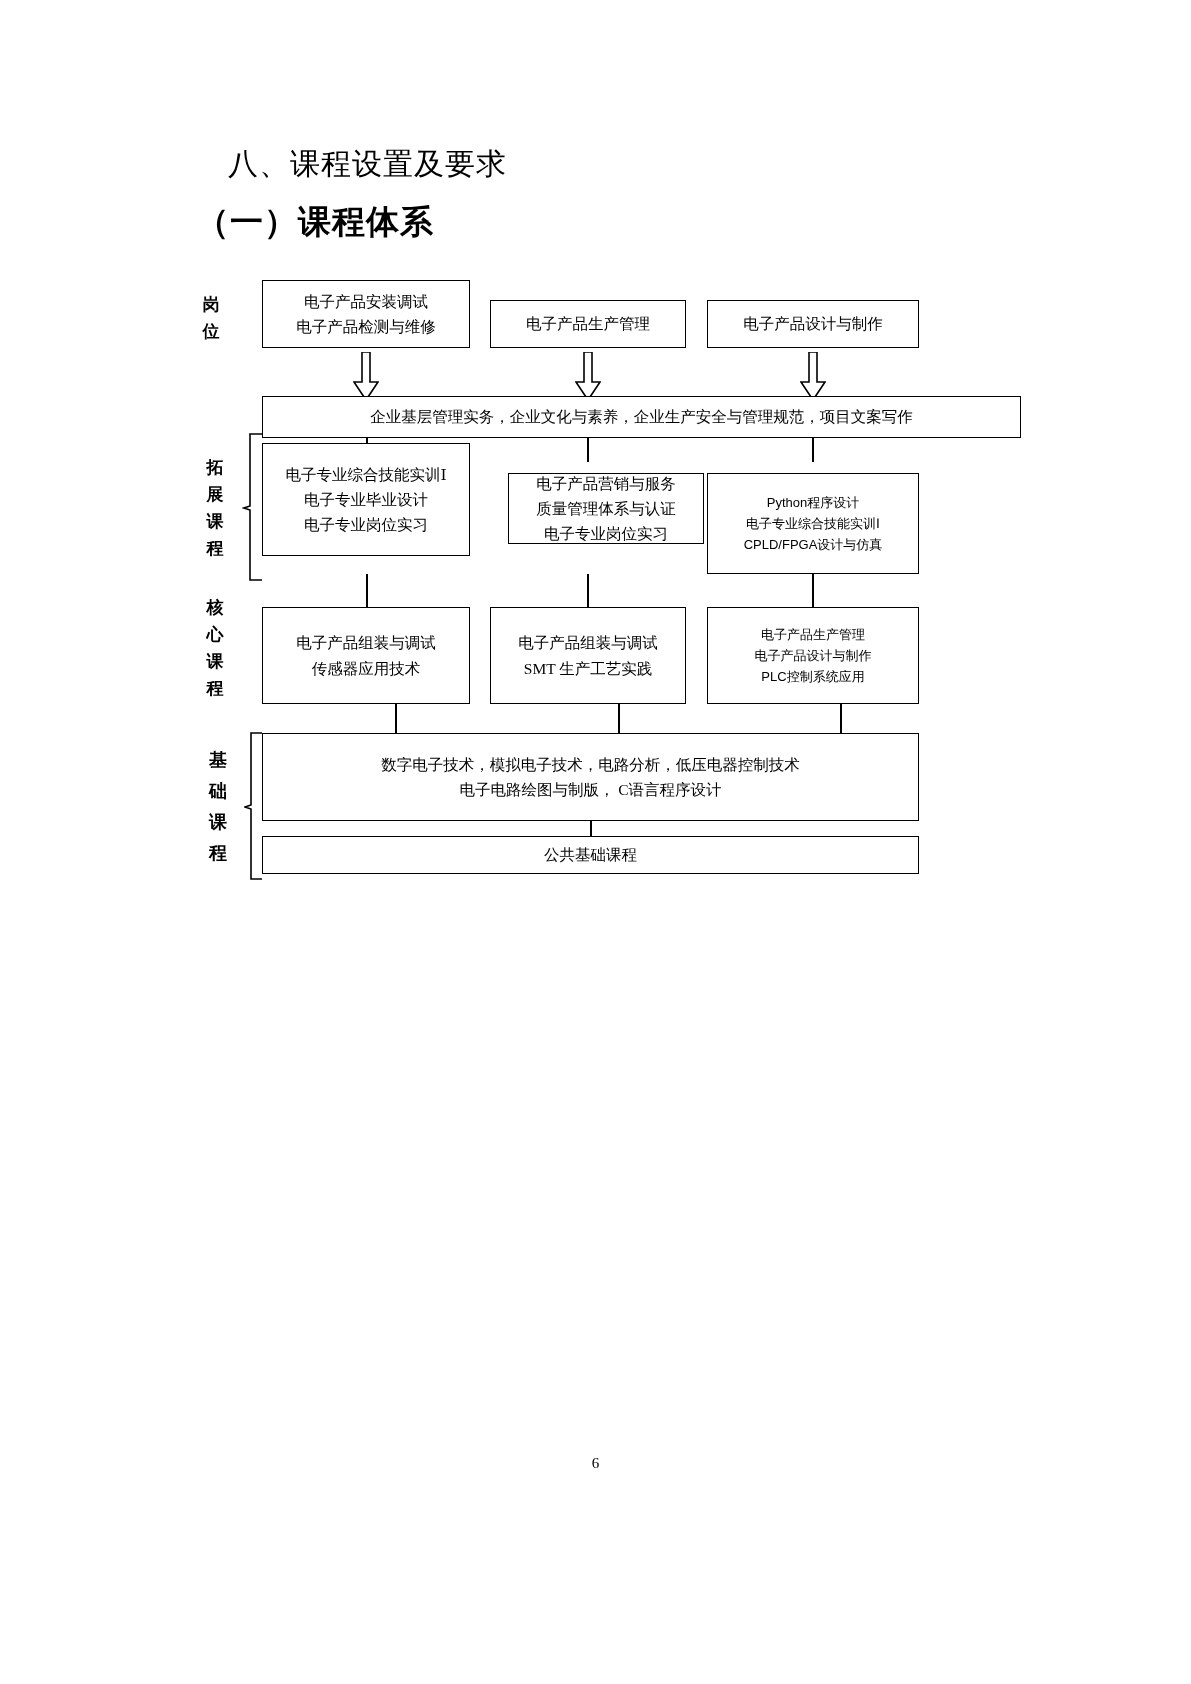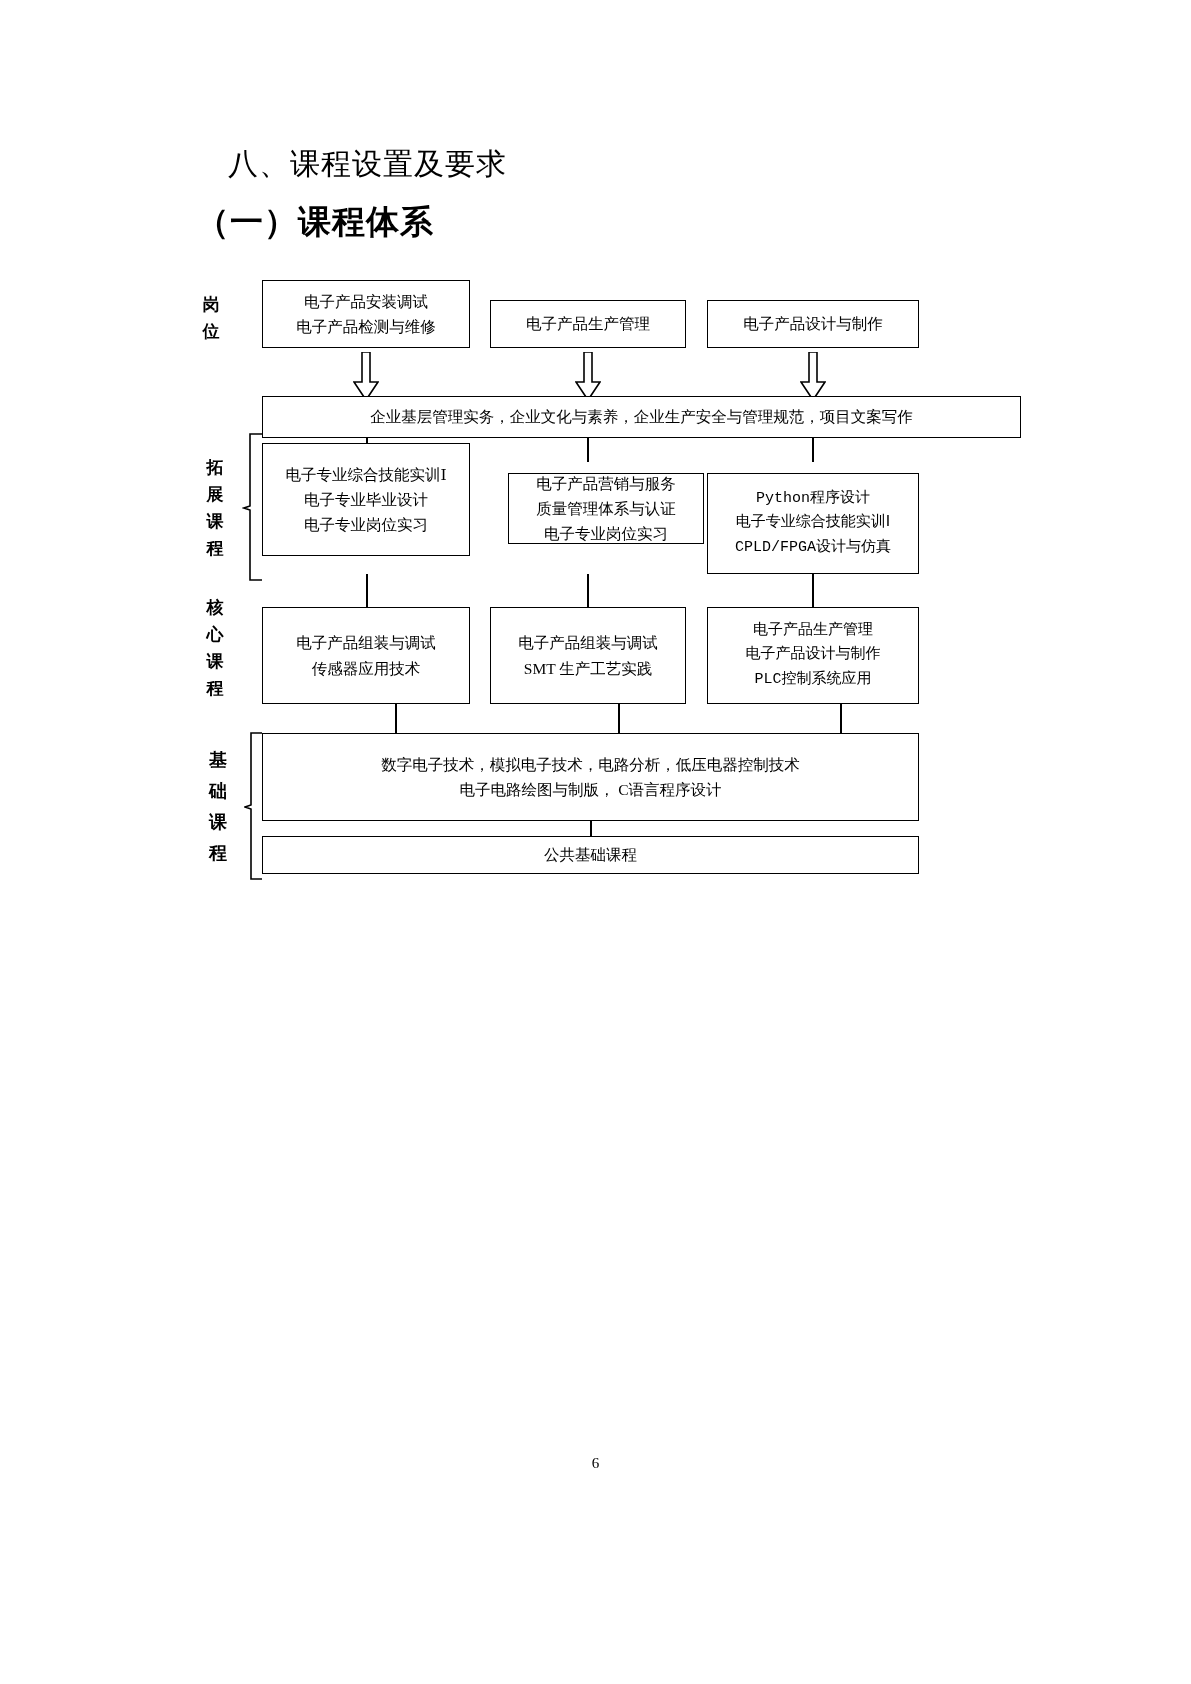--- a/index.html
+++ b/index.html
@@ -32,21 +32,21 @@
     background:#fff;
     display:flex;flex-direction:column;
     align-items:center;justify-content:center;
     font-size:15.5px;
     line-height:1.62;
     text-align:right;
     box-sizing:border-box;
     z-index:3;
   }
   .box .ln{display:block;white-space:nowrap;}
-  .sans .ln{font-family:Liberation Mono, monospace;font-size:15px;}
+  .sans .ln{font-family:Liberation Sans, sans-serif;font-size:13px;}
 
   
   .vlabel{
     position:absolute;
     font-family:"Liberation Sans","DejaVu Sans",sans-serif;
     font-weight:700;font-size:17px;
     line-height:1.58;
     text-align:center;
     width:26px;
     z-index:4;

